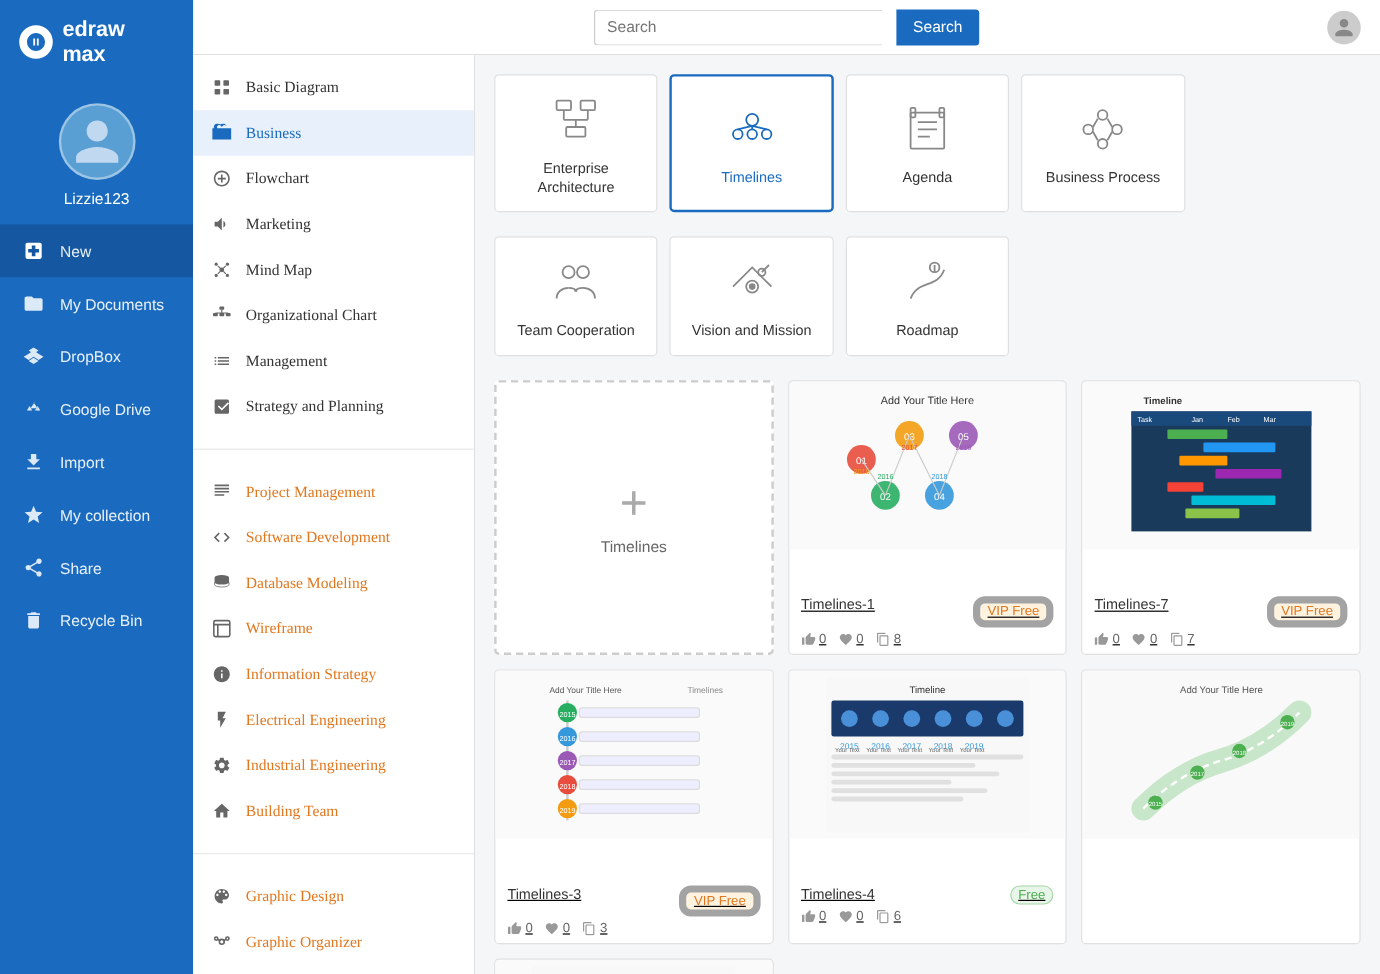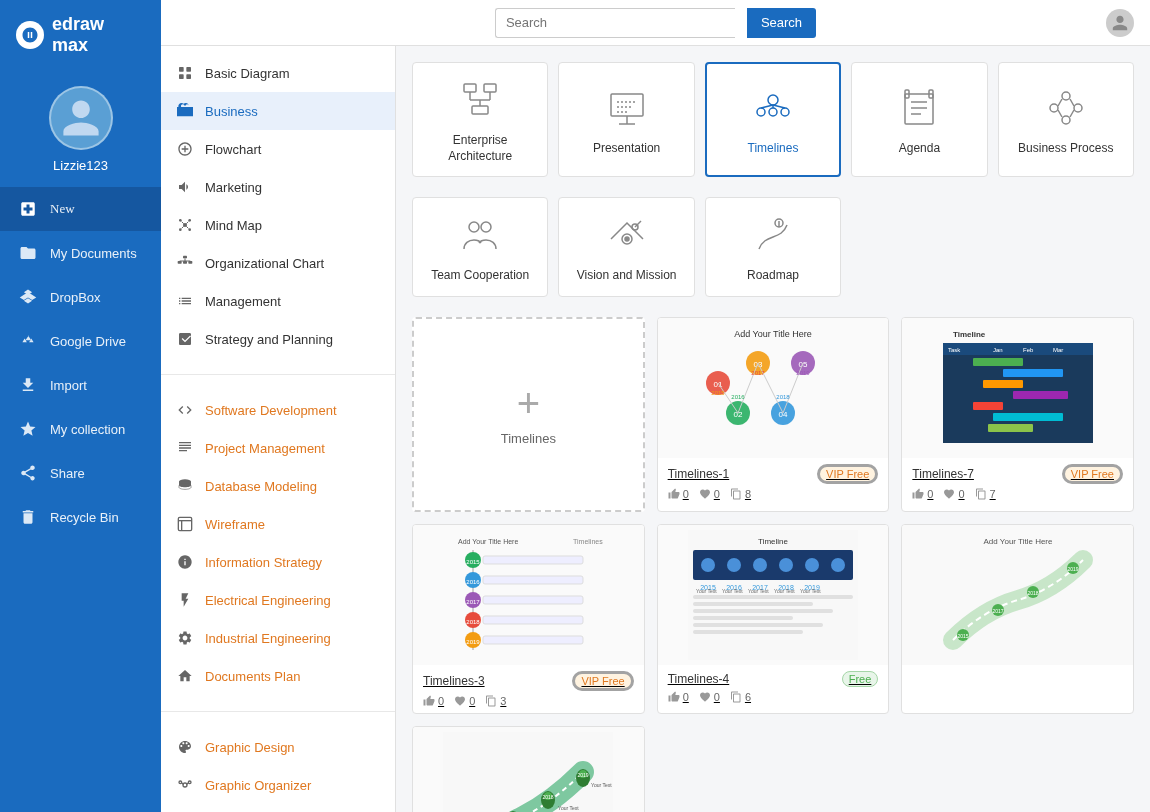--- a/index.html
+++ b/index.html
@@ -10,63 +10,63 @@
     .sidebar-logo { display: flex; align-items: center; padding: 14px 16px; gap: 8px; }
     .logo-icon { width: 28px; height: 28px; background: white; border-radius: 50%; display: flex; align-items: center; justify-content: center; }
     .logo-icon svg { width: 18px; height: 18px; }
     .logo-text { font-size: 18px; font-weight: 600; color: white; }
     .sidebar-user { display: flex; flex-direction: column; align-items: center; padding: 16px 0 14px; }
     .avatar { width: 64px; height: 64px; border-radius: 50%; background: #5a9fd4; display: flex; align-items: center; justify-content: center; border: 2px solid rgba(255,255,255,0.4); }
     .avatar svg { width: 44px; height: 44px; fill: #c0d8f0; }
     .username { color: white; font-size: 13px; margin-top: 8px; }
     .sidebar-nav { display: flex; flex-direction: column; flex: 1; }
     .nav-item { display: flex; align-items: center; padding: 12px 18px; gap: 12px; cursor: pointer; color: rgba(255,255,255,0.9); font-size: 13px; }
-    .nav-item.active { background: #1557a0; font-family: Liberation Serif, serif; }
+    .nav-item.active { background: #1557a0; }
     .nav-icon { width: 20px; height: 20px; display: flex; align-items: center; justify-content: center; flex-shrink: 0; }
 
     
     .main-area { flex: 1; display: flex; flex-direction: column; overflow: hidden; }
     .header { height: 46px; background: white; border-bottom: 1px solid #e0e0e0; display: flex; align-items: center; padding: 0 16px; justify-content: space-between; flex-shrink: 0; }
     .search-area { display: flex; align-items: center; gap: 12px; }
     .search-input { width: 240px; height: 30px; border: 1px solid #ccc; border-right: none; border-radius: 3px 0 0 3px; padding: 0 10px; font-size: 13px; outline: none; }
     .search-btn { height: 30px; padding: 0 14px; background: #1a6bbf; color: white; border: none; border-radius: 0 3px 3px 0; cursor: pointer; font-size: 13px; }
     .user-icon { width: 28px; height: 28px; border-radius: 50%; background: #ccc; display: flex; align-items: center; justify-content: center; }
 
     
     .content-wrapper { display: flex; flex: 1; overflow: hidden; }
 
     
     .middle-panel { width: 235px; background: white; border-right: 1px solid #e0e0e0; overflow-y: auto; flex-shrink: 0; }
     .middle-section { padding: 8px 0; }
     .middle-section-divider { height: 1px; background: #e8e8e8; margin: 8px 0; }
     .middle-item { display: flex; align-items: center; padding: 9px 14px; gap: 10px; cursor: pointer; color: #333; font-size: 13px; }
     .middle-item.active { background: #e8f0fb; color: #1a6bbf; }
     .middle-item-icon { width: 20px; height: 20px; display: flex; align-items: center; justify-content: center; flex-shrink: 0; }
-    .middle-item-label { color: inherit; }
+    .middle-item-label { color: inherit; font-family: Liberation Serif, serif; }
     .middle-item.active .middle-item-label { color: #1a6bbf; }
     .middle-item-label-orange { color: #e07820; }
 
     
     .right-panel { flex: 1; overflow-y: auto; background: #f5f6f8; padding: 16px; }
 
     
     .category-grid { display: grid; grid-template-columns: repeat(5, 1fr); gap: 10px; margin-bottom: 20px; }
     .category-card { background: white; border: 1px solid #e0e0e0; border-radius: 4px; padding: 12px 8px; display: flex; flex-direction: column; align-items: center; justify-content: center; cursor: pointer; min-height: 100px; text-align: center; }
     .category-card.selected { border: 2px solid #1a6bbf; }
     .category-card-icon { width: 50px; height: 50px; display: flex; align-items: center; justify-content: center; margin-bottom: 8px; }
     .category-card-label { font-size: 12px; color: #333; line-height: 1.3; }
     .category-card.selected .category-card-label { color: #1a6bbf; }
     .templates-grid { display: grid; grid-template-columns: repeat(3, 1fr); gap: 12px; }
     .template-card { background: white; border: 1px solid #e0e0e0; border-radius: 4px; overflow: hidden; cursor: pointer; text-decoration: underline; }
     .template-card-image { height: 140px; display: flex; align-items: center; justify-content: center; background: #fafafa; overflow: hidden; position: relative; }
     .template-card-footer { padding: 6px 10px; }
-    .template-card-title-row { display: flex; justify-content: space-between; align-items: center; margin-bottom: 4px; }
+    .template-card-title-row { display: flex; justify-content: space-between; align-items: flex-start; margin-bottom: 4px; margin-top: 33px; }
     .template-card-title { font-size: 12px; color: #333; font-weight: 500; }
     .badge { font-size: 11px; padding: 1px 6px; border-radius: 10px; }
-    .badge-vip { background: #fff3e0; color: #e07820; border: 3px solid #a3a3a3; }
+    .badge-vip { background: #fff3e0; color: #e07820; border: 6px solid #a3a3a3; }
     .badge-free { background: #e8f5e9; color: #4caf50; border: 1px solid #a5d6a7; }
     .template-stats { display: flex; gap: 10px; }
     .stat { display: flex; align-items: center; gap: 3px; font-size: 11px; color: #666; }
 
     
     .new-template-card { background: white; border: 2px dashed #ccc; border-radius: 4px; display: flex; flex-direction: column; align-items: center; justify-content: center; cursor: pointer; min-height: 195px; }
     .plus-icon { font-size: 40px; color: #aaa; line-height: 1; }
     .new-template-label { font-size: 13px; color: #666; margin-top: 8px; }
 
     
@@ -278,32 +278,32 @@
           <span class="middle-item-label">Strategy and Planning</span>
         </div>
       </div>
 
       <div class="middle-section-divider"></div>
 
       <div class="middle-section">
         <div class="middle-item">
           <div class="middle-item-icon">
             <svg width="16" height="16" viewBox="0 0 24 24" fill="#666">
+                <path d="M3 3h18v2H3zm0 4h18v2H3zm0 4h18v2H3zm0 4h12v2H3z"></path>
+              </svg>
+          </div>
+          <span class="middle-item-label middle-item-label-orange">Project Management</span>
+        </div>
+        <div class="middle-item">
+          <div class="middle-item-icon">
+            <svg width="16" height="16" viewBox="0 0 24 24" fill="#666">
                 <path d="M9.4 16.6L4.8 12l4.6-4.6L8 6l-6 6 6 6 1.4-1.4zm5.2 0l4.6-4.6-4.6-4.6L16 6l6 6-6 6-1.4-1.4z"></path>
               </svg>
           </div>
           <span class="middle-item-label middle-item-label-orange">Software Development</span>
-        </div>
-        <div class="middle-item">
-          <div class="middle-item-icon">
-            <svg width="16" height="16" viewBox="0 0 24 24" fill="#666">
-                <path d="M3 3h18v2H3zm0 4h18v2H3zm0 4h18v2H3zm0 4h12v2H3z"></path>
-              </svg>
-          </div>
-          <span class="middle-item-label middle-item-label-orange">Project Management</span>
         </div>
         <div class="middle-item">
           <div class="middle-item-icon">
             <svg width="16" height="16" viewBox="0 0 24 24" fill="#666">
                 <ellipse cx="12" cy="5" rx="9" ry="3"></ellipse>
                 <path d="M3 5v3c0 1.66 4.03 3 9 3s9-1.34 9-3V5"></path>
                 <path d="M3 8v3c0 1.66 4.03 3 9 3s9-1.34 9-3V8"></path>
                 <path d="M3 11v3c0 1.66 4.03 3 9 3s9-1.34 9-3v-3" fill="none" stroke="#666" stroke-width="1"></path>
               </svg>
           </div>
@@ -342,21 +342,21 @@
               </svg>
           </div>
           <span class="middle-item-label middle-item-label-orange">Industrial Engineering</span>
         </div>
         <div class="middle-item">
           <div class="middle-item-icon">
             <svg width="16" height="16" viewBox="0 0 24 24" fill="#666">
                 <path d="M10 20v-6h4v6h5v-8h3L12 3 2 12h3v8z"></path>
               </svg>
           </div>
-          <span class="middle-item-label middle-item-label-orange">Documents Plan</span>
+          <span class="middle-item-label middle-item-label-orange">Building Team</span>
         </div>
       </div>
 
       <div class="middle-section-divider"></div>
 
       <div class="middle-section">
         <div class="middle-item">
           <div class="middle-item-icon">
             <svg width="16" height="16" viewBox="0 0 24 24" fill="#666">
                 <path d="M12 3c-4.97 0-9 4.03-9 9s4.03 9 9 9c.83 0 1.5-.67 1.5-1.5 0-.39-.15-.74-.39-1.01-.23-.26-.38-.61-.38-.99 0-.83.67-1.5 1.5-1.5H16c2.76 0 5-2.24 5-5 0-4.42-4.03-8-9-8zm-5.5 9c-.83 0-1.5-.67-1.5-1.5S5.67 9 6.5 9 8 9.67 8 10.5 7.33 12 6.5 12zm3-4C8.67 8 8 7.33 8 6.5S8.67 5 9.5 5s1.5.67 1.5 1.5S10.33 8 9.5 8zm5 0c-.83 0-1.5-.67-1.5-1.5S13.67 5 14.5 5s1.5.67 1.5 1.5S15.33 8 14.5 8zm3 4c-.83 0-1.5-.67-1.5-1.5S16.67 9 17.5 9s1.5.67 1.5 1.5-.67 1.5-1.5 1.5z"></path>
@@ -395,33 +395,20 @@
               <rect x="14" y="28" width="16" height="8" rx="1"></rect>
               <line x1="12" y1="14" x2="12" y2="22" stroke="#888"></line>
               <line x1="32" y1="14" x2="32" y2="22" stroke="#888"></line>
               <line x1="12" y1="22" x2="32" y2="22" stroke="#888"></line>
               <line x1="22" y1="22" x2="22" y2="28" stroke="#888"></line>
             </svg>
           </div>
           <span class="category-card-label">Enterprise Architecture</span>
         </div>
 
-        <div class="category-card">
-          <div class="category-card-icon">
-            <svg width="44" height="44" viewBox="0 0 44 44" fill="none" stroke="#888" stroke-width="1.5">
-              <rect x="6" y="8" width="32" height="22" rx="1"></rect>
-              <line x1="22" y1="30" x2="22" y2="38" stroke="#888"></line>
-              <line x1="14" y1="38" x2="30" y2="38" stroke="#888"></line>
-              <line x1="12" y1="16" x2="32" y2="16" stroke="#888" stroke-dasharray="2 2"></line>
-              <line x1="12" y1="21" x2="28" y2="21" stroke="#888" stroke-dasharray="2 2"></line>
-              <line x1="12" y1="26" x2="24" y2="26" stroke="#888" stroke-dasharray="2 2"></line>
-            </svg>
-          </div>
-          <span class="category-card-label">Presentation</span>
-        </div>
 
         <div class="category-card selected">
           <div class="category-card-icon">
             <svg width="44" height="44" viewBox="0 0 44 44" fill="none" stroke="#1a6bbf" stroke-width="1.5">
               <circle cx="22" cy="14" r="5" stroke="#1a6bbf"></circle>
               <circle cx="10" cy="26" r="4" stroke="#1a6bbf"></circle>
               <circle cx="22" cy="26" r="4" stroke="#1a6bbf"></circle>
               <circle cx="34" cy="26" r="4" stroke="#1a6bbf"></circle>
               <line x1="22" y1="19" x2="10" y2="22" stroke="#1a6bbf"></line>
               <line x1="22" y1="19" x2="22" y2="22" stroke="#1a6bbf"></line>

